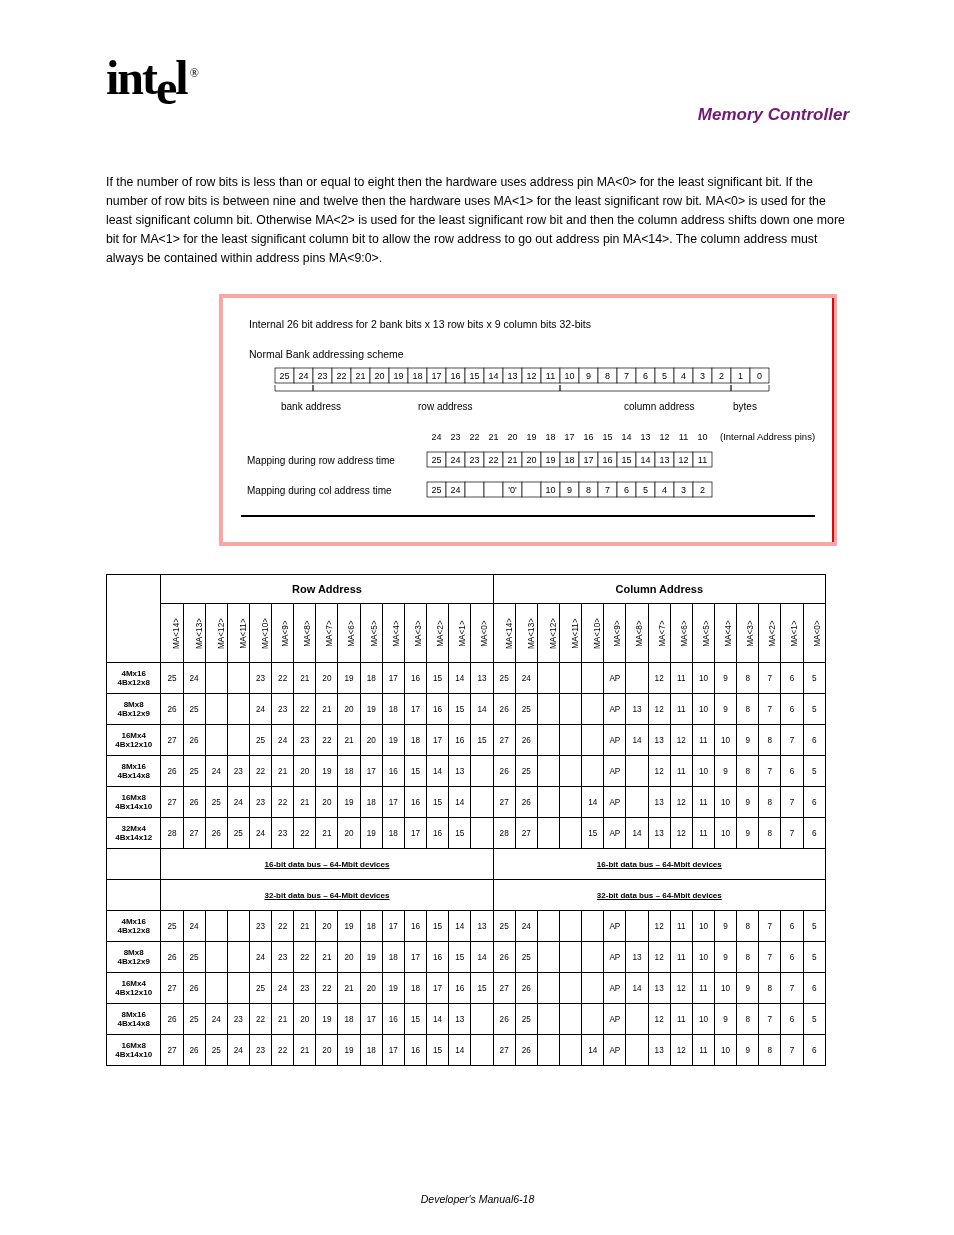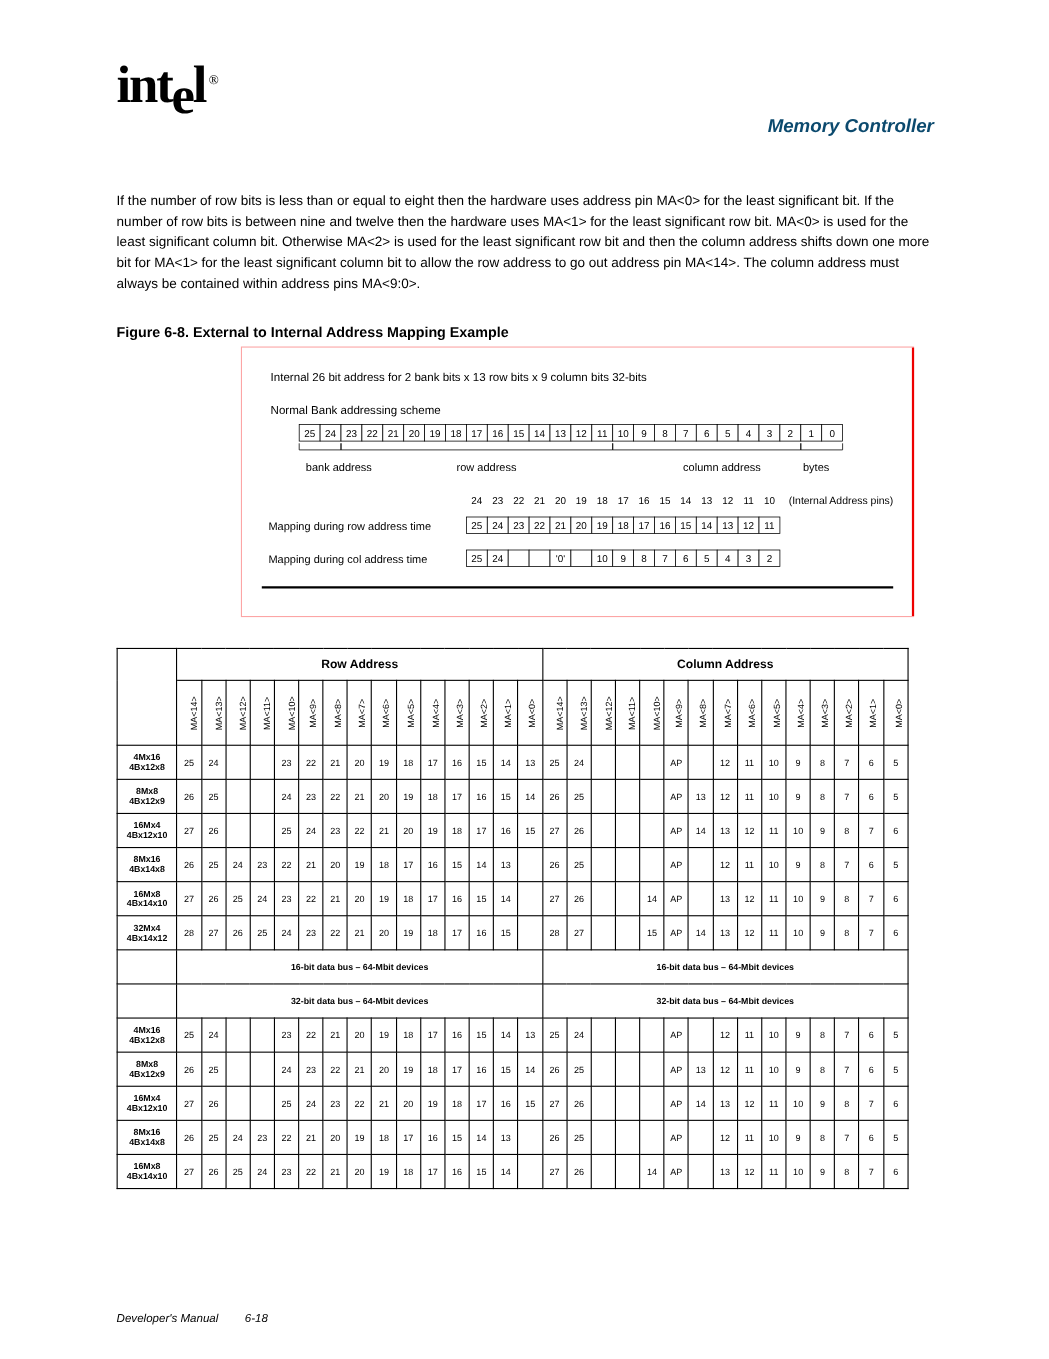--- a/index.html
+++ b/index.html
@@ -1,47 +1,44 @@
 <!DOCTYPE html>
 <html><head>
 <meta charset="utf-8">
 <style>
   html, body { margin: 0; padding: 0; background: #fff; font-family: Arial, Helvetica, sans-serif; color: #000; }
   .page { width: 929px; min-height: 1235px; position: relative; box-sizing: border-box; padding: 50px 80px 40px 106px; }
   .logo { font-family: Georgia, 'Times New Roman', serif; font-weight: bold; font-size: 48px; margin-bottom: 6px; letter-spacing: -2px; }
   .logo .e { position: relative; top: 10px; }
   .logo .reg { font-size: 12px; vertical-align: super; margin-left: 3px; font-weight: normal; }
-  .chapter-title { text-align: right; font-family: Arial, sans-serif; font-size: 17px; font-style: italic; font-weight: bold; color: #0c4a6e; margin-top: -6px; margin-bottom: 38px; }
+  .chapter-title { text-align: right; font-family: Arial, sans-serif; font-size: 17px; font-style: italic; font-weight: bold; color: #701a75; margin-top: -6px; margin-bottom: 38px; }
   .body-text { font-size: 12.3px; line-height: 1.55; margin-bottom: 26px; margin-top: 48px; }
   .fig-caption { font-size: 13px; font-weight: bold; margin-bottom: 6px; }
-  .figure-box { border: 1px solid #fca5a5; width: 610px; height: 244px; margin-left: 113px; position: relative; margin-bottom: 28px; }
+  .figure-box { border: 4px solid #fca5a5; width: 610px; height: 244px; margin-left: 113px; position: relative; margin-bottom: 28px; }
   .figure-img { position: absolute; top: 0; left: 0; }
   .tbl-caption { font-size: 13px; font-weight: bold; margin-bottom: 8px; }
   table.addr { border-collapse: collapse; width: 720px; table-layout: fixed; }
   table.addr th, table.addr td { border: 1px solid #000; font-size: 8.2px; text-align: center; vertical-align: middle; padding: 0; }
   table.addr .topgroup { font-size: 11px; font-weight: bold; padding: 8px 2px; }
   table.addr .colh { height: 58px; font-weight: normal; }
   table.addr .colh .rot { display: inline-block; transform: rotate(-90deg); white-space: nowrap; font-size: 8.2px; }
   table.addr td.rowlabel { font-size: 8px; font-weight: bold; text-align: center; padding: 4px 1px; }
   table.addr td { height: 22px; }
-  table.addr .subh { font-weight: bold; font-size: 8px; height: 22px; }
-  .footer { position: absolute; bottom: 30px; left: 106px; right: 80px; font-size: 10.5px; display: flex; justify-content: flex-start; font-style: italic; font-family: Arial, sans-serif; gap: 24px; }
+  table.addr .subh { font-weight: bold; font-size: 8px; height: 22px; text-decoration: underline; }
+  .footer { position: absolute; bottom: 30px; left: 106px; right: 80px; font-size: 10.5px; display: flex; justify-content: center; font-style: italic; font-family: Arial, sans-serif; }
 </style>
 </head>
 <body>
 
 <div class="page">
   <div class="logo">int<span class="e">e</span>l<span class="reg">®</span></div>
   <div class="chapter-title">Memory Controller</div>
 
   <div class="body-text">If the number of row bits is less than or equal to eight then the hardware uses address pin MA&lt;0&gt; for the least significant bit. If the number of row bits is between nine and twelve then the hardware uses MA&lt;1&gt; for the least significant row bit. MA&lt;0&gt; is used for the least significant column bit. Otherwise MA&lt;2&gt; is used for the least significant row bit and then the column address shifts down one more bit for MA&lt;1&gt; for the least significant column bit to allow the row address to go out address pin MA&lt;14&gt;. The column address must always be contained within address pins MA&lt;9:0&gt;.</div>
 
-  <div class="fig-caption">
-    <span>Figure 6-8.</span> <span>External to Internal Address Mapping Example</span>
-  </div>
 
   <div class="figure-box">
     <div style="position:absolute; top:0; right:-1px; width:2px; height:100%; background:#e00;"></div>
     <svg class="figure-img" width="610" height="244">
       <text id="fig-title" x="26" y="30" font-size="10.5" font-family="Arial">Internal 26 bit address for 2 bank bits x 13 row bits x 9 column bits 32-bits</text>
       <text id="fig-sub" x="26" y="60" font-size="10.5" font-family="Arial">Normal Bank addressing scheme</text>
       <g id="fig-bits">
           <rect x="52" y="70" width="19" height="15" fill="#fff" stroke="#000" stroke-width="0.7"></rect>
           <text x="61.5" y="81" font-size="9" text-anchor="middle" font-family="Arial">25</text>
           <rect x="71" y="70" width="19" height="15" fill="#fff" stroke="#000" stroke-width="0.7"></rect>

